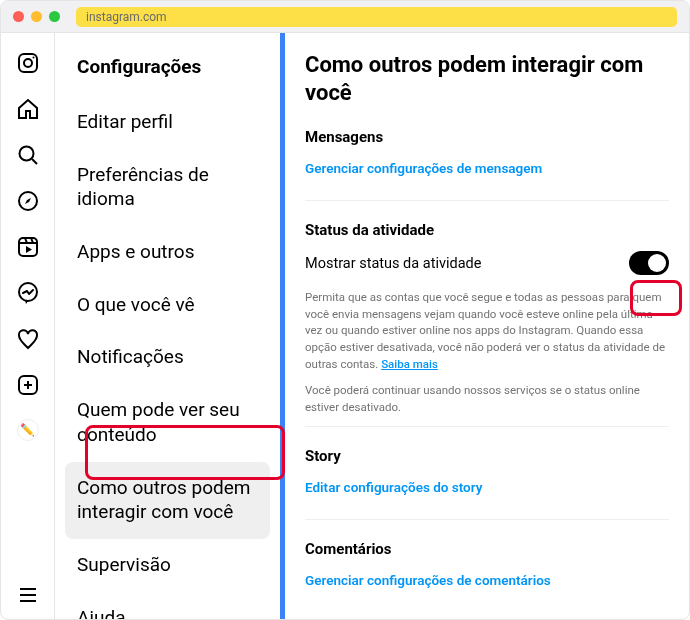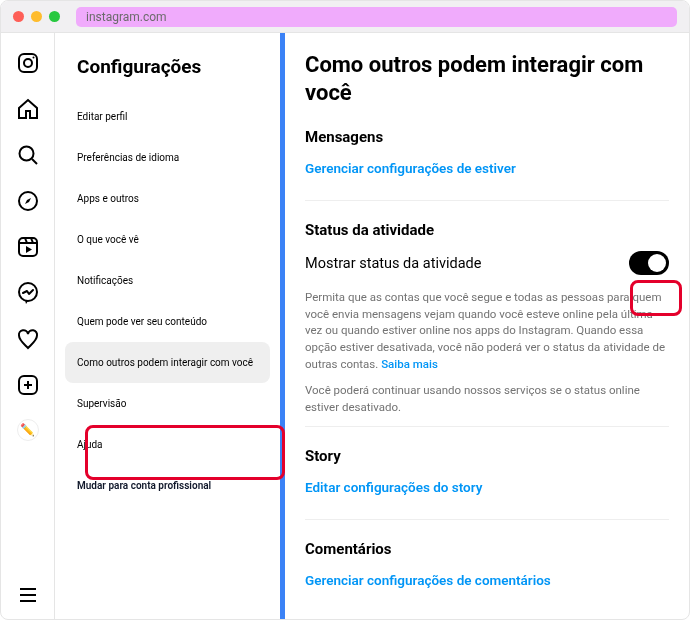--- a/index.html
+++ b/index.html
@@ -24,21 +24,21 @@
     border-bottom: 1px solid #e5e5e5;
   }
   .traffic { display: flex; gap: 7px; }
   .dot { width: 11px; height: 11px; border-radius: 50%; }
   .dot-red { background: #fe5f57; }
   .dot-yellow { background: #febc2e; }
   .dot-green { background: #28c840; }
   .url-bar {
     flex: 1;
     height: 20px;
-    background: #f0abfc;
+    background: #fde047;
     border-radius: 5px;
     display: flex;
     align-items: center;
     padding: 0 10px;
     font-size: 12px;
     color: #6b6b6b;
     margin-left: 8px;
   }
 
   
@@ -84,21 +84,21 @@
     overflow-y: auto;
   }
   .settings-title {
     font-size: 19px;
     font-weight: 700;
     padding: 4px 12px 18px 12px;
   }
   .nav-item {
     display: block;
     padding: 14px 12px;
-    font-size: 10px;
+    font-size: 19px;
     color: #000;
     border-radius: 8px;
     cursor: pointer;
     line-height: 1.3;
   }
   .nav-item.active {
     background: #efefef;
   }
   .nav-item.link {
     color: #0f172a;
@@ -163,20 +163,21 @@
   .help-text {
     font-size: 11.5px;
     color: #737373;
     line-height: 1.45;
     margin-bottom: 10px;
   }
   .help-text .learn-more {
     color: #0095f6;
     font-weight: 500;
     cursor: pointer;
+    text-decoration: underline;
   }
 
   
   .highlight-box {
     position: absolute;
     border: 3px solid #e4002b;
     border-radius: 8px;
     pointer-events: none;
   }
 
@@ -276,21 +277,21 @@
     <div class="nav-item">Supervisão</div>
     <div class="nav-item">Ajuda</div>
     <div class="nav-item link">Mudar para conta profissional</div>
   </div>
 
   <div class="content">
     <div class="page-title">Como outros podem interagir com você</div>
 
     
     <div class="section-heading">Mensagens</div>
-    <span class="blue-link">Gerenciar configurações de estiver</span>
+    <span class="blue-link">Gerenciar configurações de mensagem</span>
     <hr class="sep">
 
     
     <div class="section-heading">Status da atividade</div>
     <div class="toggle-row">
       <span class="toggle-label">Mostrar status da atividade</span>
       <div class="toggle"></div>
     </div>
     <p class="help-text">
       <span>Permita que as contas que você segue e todas as pessoas para quem você envia mensagens vejam quando você esteve online pela última vez ou quando estiver online nos apps do Instagram. Quando essa opção estiver desativada, você não poderá ver o status da atividade de outras contas.</span>

